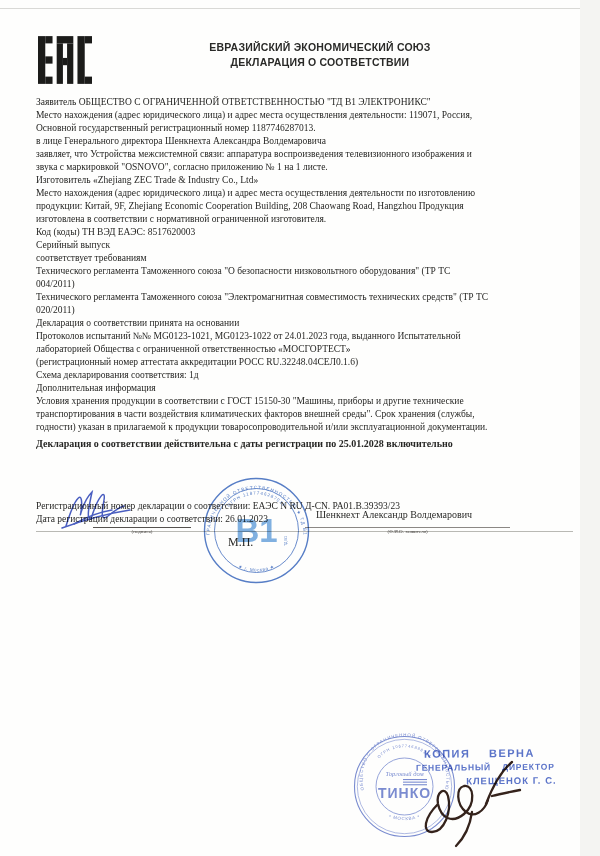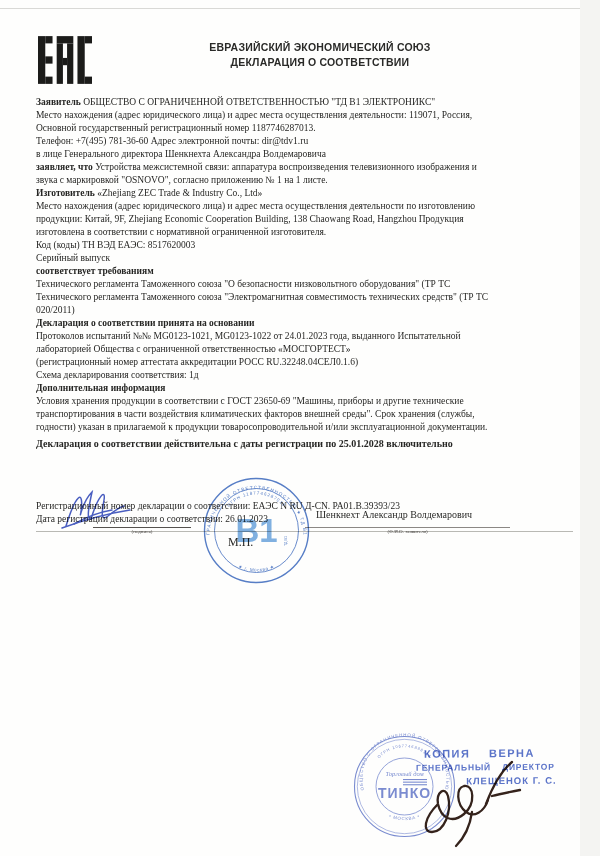--- a/index.html
+++ b/index.html
@@ -14,21 +14,21 @@
   .eac{position:absolute;left:38px;top:36px;width:54px;height:48px;}
 
   
   .hdr{position:absolute;left:120px;top:40px;width:400px;text-align:center;
        font-family:"Liberation Sans",sans-serif;font-weight:bold;color:#2a2a28;
        font-size:10.5px;line-height:15px;letter-spacing:.2px;}
 
   
   .doc{position:absolute;left:36px;top:96px;width:540px;color:#262624;}
   .ln{font-size:9.5px;line-height:13px;white-space:nowrap;}
-  .ln .b{font-weight:bold;}
+  .ln .b{font-weight:normal;}
   .valid{margin-top:3px;font-size:10px;line-height:13px;font-weight:bold;white-space:nowrap;}
   .sig-spacer{height:50px;}
   .regline{font-size:9.5px;line-height:13px;font-weight:normal;white-space:nowrap;}
   .endrule{margin-top:5px;border:0;border-top:1px solid #b9b9b4;width:537px;margin-left:0;}
 
   
   .sig-line{position:absolute;left:93px;top:527px;width:98px;border-top:1px solid #55524e;}
   .sig-cap{position:absolute;left:93px;top:529px;width:98px;text-align:center;font-size:5px;color:#45423f;}
   .mp{position:absolute;left:228px;top:510px;font-size:12px;color:#2a2a28;margin-top:25px;}
   .fio{position:absolute;left:316px;top:509px;font-size:10px;color:#2a2a28;white-space:nowrap;}
@@ -73,41 +73,41 @@
   <div class="hdr">
     <div>ЕВРАЗИЙСКИЙ ЭКОНОМИЧЕСКИЙ СОЮЗ</div>
     <div>ДЕКЛАРАЦИЯ О СООТВЕТСТВИИ</div>
   </div>
 
   <div class="doc">
     <div>
         <div class="ln"><span class="b">Заявитель </span><span>ОБЩЕСТВО С ОГРАНИЧЕННОЙ ОТВЕТСТВЕННОСТЬЮ "ТД В1 ЭЛЕКТРОНИКС"</span></div>
         <div class="ln"><span>Место нахождения (адрес юридического лица) и адрес места осуществления деятельности: 119071, Россия,</span></div>
         <div class="ln"><span>Основной государственный регистрационный номер 1187746287013.</span></div>
-        <div class="ln"><span>Телефон: +7(495) 781-36-60 Адрес электронной почты: dir@tdv1.ru</span></div>
         <div class="ln"><span>в лице Генерального директора Шенкнехта Александра Волдемаровича</span></div>
         <div class="ln"><span class="b">заявляет, что </span><span>Устройства межсистемной связи: аппаратура воспроизведения телевизионного изображения и</span></div>
         <div class="ln"><span>звука с маркировкой "OSNOVO", согласно приложению № 1 на 1 листе.</span></div>
         <div class="ln"><span class="b">Изготовитель </span><span>«Zhejiang ZEC Trade &amp; Industry Co., Ltd»</span></div>
         <div class="ln"><span>Место нахождения (адрес юридического лица) и адрес места осуществления деятельности по изготовлению</span></div>
-        <div class="ln"><span>продукции: Китай, 9F, Zhejiang Economic Cooperation Building, 138 Chaowang Road, Hangzhou Продукция</span></div>
+        <div class="ln"><span>продукции: Китай, 9F, Zhejiang Economic Cooperation Building, 208 Chaowang Road, Hangzhou Продукция</span></div>
         <div class="ln"><span>изготовлена в соответствии с нормативной ограниченной изготовителя.</span></div>
         <div class="ln"><span>Код (коды) ТН ВЭД ЕАЭС: 8517620003</span></div>
         <div class="ln"><span>Серийный выпуск</span></div>
         <div class="ln"><span class="b">соответствует требованиям</span></div>
         <div class="ln"><span>Технического регламента Таможенного союза "О безопасности низковольтного оборудования" (ТР ТС</span></div>
+        <div class="ln"><span>004/2011)</span></div>
         <div class="ln"><span>Технического регламента Таможенного союза "Электромагнитная совместимость технических средств" (ТР ТС</span></div>
         <div class="ln"><span>020/2011)</span></div>
         <div class="ln"><span class="b">Декларация о соответствии принята на основании</span></div>
         <div class="ln"><span>Протоколов испытаний №№ MG0123-1021, MG0123-1022 от 24.01.2023 года, выданного Испытательной</span></div>
         <div class="ln"><span>лабораторией Общества с ограниченной ответственностью «МОСГОРТЕСТ»</span></div>
         <div class="ln"><span>(регистрационный номер аттестата аккредитации РОСС RU.32248.04СЕЛ0.1.6)</span></div>
         <div class="ln"><span>Схема декларирования соответствия: 1д</span></div>
         <div class="ln"><span class="b">Дополнительная информация</span></div>
-        <div class="ln"><span>Условия хранения продукции в соответствии с ГОСТ 23650-69 "Машины, приборы и другие технические</span></div>
+        <div class="ln"><span>Условия хранения продукции в соответствии с ГОСТ 15150-30 "Машины, приборы и другие технические</span></div>
         <div class="ln"><span>транспортирования в части воздействия климатических факторов внешней среды". Срок хранения (службы,</span></div>
         <div class="ln"><span>годности) указан в прилагаемой к продукции товаросопроводительной и/или эксплуатационной документации.</span></div>
       </div>
     <div class="valid">Декларация о соответствии действительна с даты регистрации по 25.01.2028 включительно</div>
     <div class="sig-spacer"></div>
     <div class="regline">Регистрационный номер декларации о соответствии: ЕАЭС N RU Д-CN. РА01.В.39393/23</div>
     <div class="regline">Дата регистрации декларации о соответствии: 26.01.2023</div>
     <hr class="endrule">
   </div>
 

